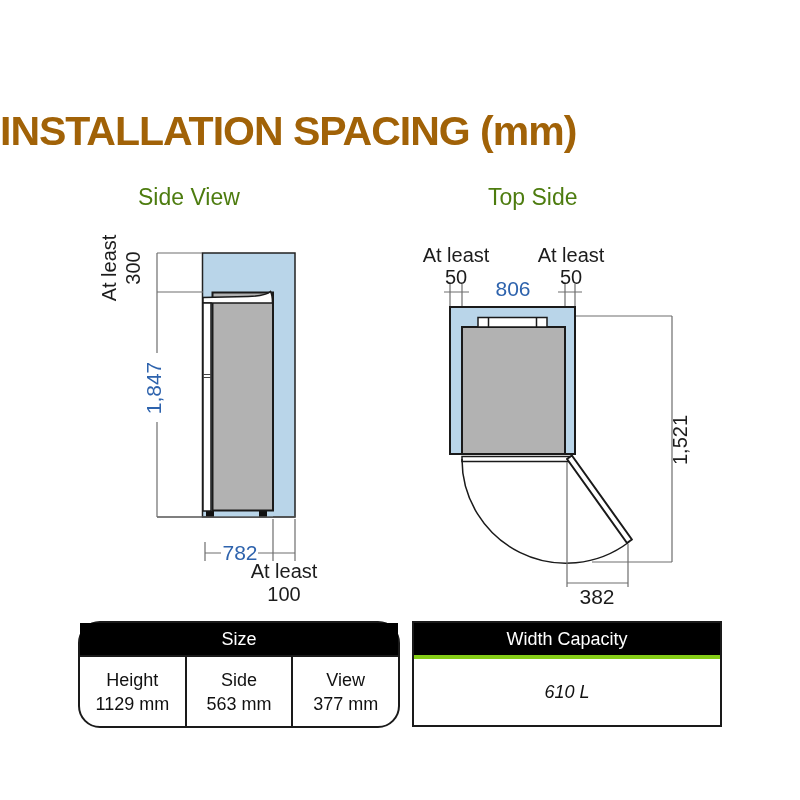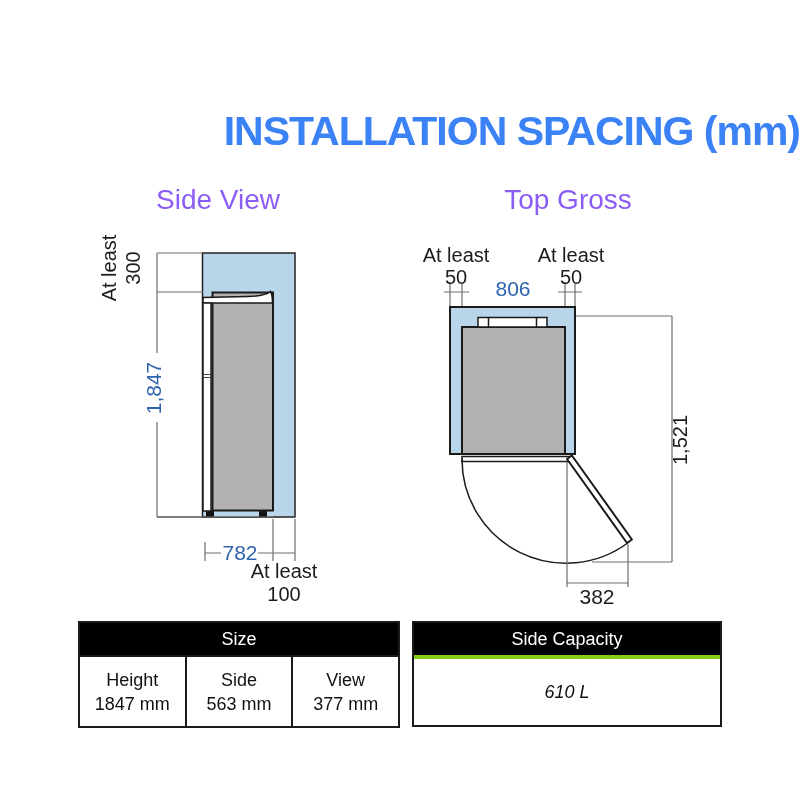--- a/index.html
+++ b/index.html
@@ -1,52 +1,52 @@
 <!DOCTYPE html>
 <html><head>
 <meta charset="utf-8">
 <style>
   html,body{margin:0;padding:0;background:#ffffff;}
   #page{position:relative;width:800px;height:800px;background:#ffffff;overflow:hidden;
         font-family:"Liberation Sans", sans-serif;color:#111;}
-  .title{position:absolute;left:0;top:108px;width:800px;text-align:right;
-         font-size:41px;font-weight:bold;letter-spacing:-1px;color:#3b82f6;}
-  .subtitle{position:absolute;top:184px;width:160px;text-align:center;
-            font-size:28px;color:#8b5cf6;}
+  .title{position:absolute;left:0;top:108px;width:800px;text-align:left;
+         font-size:41px;font-weight:bold;letter-spacing:-1px;color:#a16207;}
+  .subtitle{position:absolute;top:184px;width:160px;text-align:left;
+            font-size:23px;color:#4d7c0f;}
   #side-subtitle{left:138px;}
   #top-subtitle{left:488px;}
   svg{position:absolute;}
   svg text{font-family:"Liberation Sans", sans-serif;}
   .dimtxt{font-size:20px;fill:#1c1c1c;}
   .dimnum{font-size:21px;}
   .dimline{stroke:#6e6e6e;stroke-width:1.2;fill:none;}
   .outline{stroke:#1a1a1a;fill:none;}
   
   .tbl{position:absolute;border:2px solid #1a1a1a;background:#fff;box-sizing:border-box;}
   .tbl-header{background:#000;color:#fff;text-align:center;font-size:18px;
               display:flex;align-items:center;justify-content:center;height:32px;}
   .tbl-body{display:flex;}
   .tbl-cell{flex:1;border-right:2px solid #1a1a1a;display:flex;flex-direction:column;
             align-items:center;justify-content:center;font-size:18px;line-height:24px;
             height:69px;text-align:center;}
   .tbl-cell:last-child{border-right:none;}
   .cap-body{display:flex;align-items:center;justify-content:center;height:66px;
             font-size:18px;}
-  #size-table{left:78px;top:621px;width:322px;}
+  #size-table{left:78px;top:621px;width:322px;border-radius:22px;}
   #capacity-table{left:412px;top:621px;width:310px;}
 </style>
 </head>
 <body>
 
 <div id="page">
 
   <div class="title">INSTALLATION SPACING (mm)</div>
 
   <div class="subtitle" id="side-subtitle">Side View</div>
-  <div class="subtitle" id="top-subtitle">Top Gross</div>
+  <div class="subtitle" id="top-subtitle">Top Side</div>
 
   <svg style="left:90px;top:230px;" width="240" height="380" viewBox="90 230 240 380">
 
     <rect x="202.5" y="253" width="92.5" height="264" stroke="#222" stroke-width="1.5" fill="#b9d5e9"></rect>
 
     <rect x="211" y="510" width="62" height="7" fill="#b9d5e9"></rect>
     <rect x="206" y="511" width="8" height="6" fill="#111"></rect>
     <rect x="259" y="511" width="8" height="6" fill="#111"></rect>
 
     <rect x="212.5" y="292.5" width="60.5" height="218" stroke="#1a1a1a" stroke-width="2" fill="#b2b2b2"></rect>
@@ -107,31 +107,31 @@
 
     <path class="dimline" d="M567 462 L567 587 M628 544 L628 587 M567 583 L628 583"></path>
     <text class="dimnum" text-anchor="middle" x="597" y="604" fill="#1c1c1c">382</text>
   </svg>
 
   <div class="tbl" id="size-table">
     <div class="tbl-header">Size</div>
     <div class="tbl-body" style="border-top:2px solid #1a1a1a;">
       <div class="tbl-cell">
         <span>Height</span>
-        <span>1847 mm</span>
+        <span>1129 mm</span>
       </div>
       <div class="tbl-cell">
         <span>Side</span>
         <span>563 mm</span>
       </div>
       <div class="tbl-cell">
         <span>View</span>
         <span>377 mm</span>
       </div>
     </div>
   </div>
 
   <div class="tbl" id="capacity-table">
-    <div class="tbl-header">Side Capacity</div>
+    <div class="tbl-header">Width Capacity</div>
     <div class="cap-body" style="border-top:4px solid #84cc16;font-style:italic;">610 L</div>
   </div>
 
 </div>
 
 </body></html>

